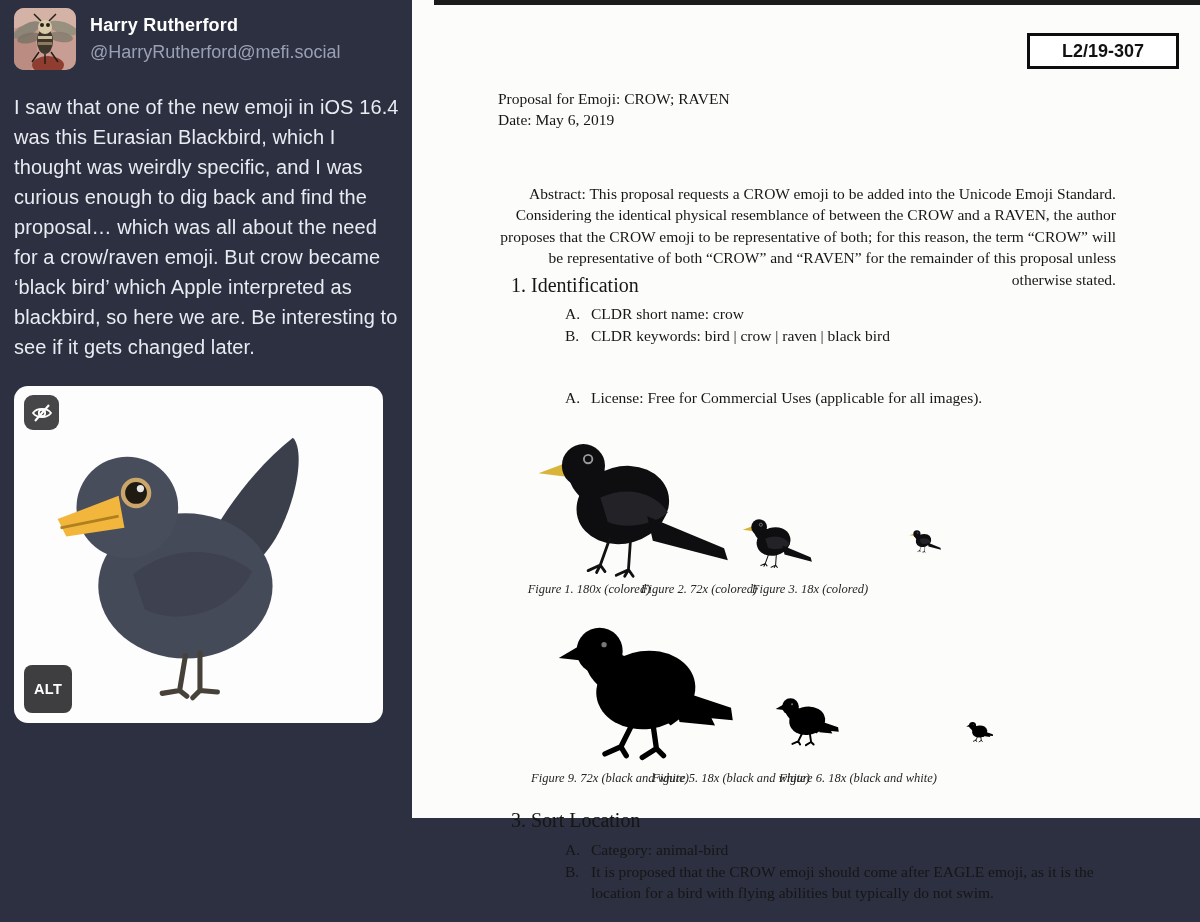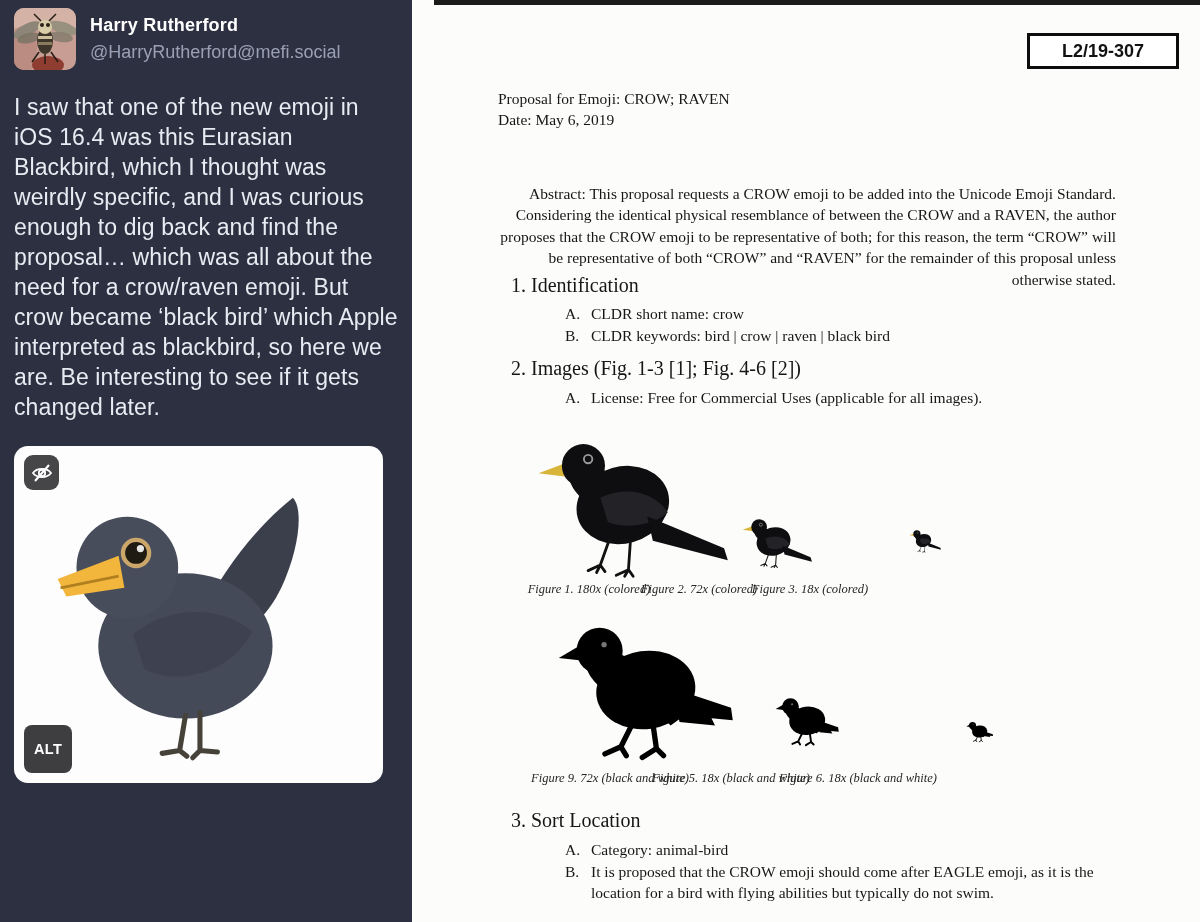--- a/index.html
+++ b/index.html
@@ -9,36 +9,36 @@
 
   
   .post-panel{width:412px;height:922px;background:#2c3040;box-sizing:border-box;
               padding:0 0 0 14px;position:relative;flex:none;}
   .post-header{position:relative;height:82px;}
   .avatar{position:absolute;left:0;top:8px;width:62px;height:62px;border-radius:10px;
           overflow:hidden;cursor:pointer;}
   .author-name{position:absolute;left:76px;top:15px;font-size:18px;font-weight:bold;
                color:#ffffff;letter-spacing:.2px;}
   .author-handle{position:absolute;left:76px;top:42px;font-size:18px;color:#9aa0b4;}
-  .post-body{width:386px;margin:10px 0 0 0;font-size:23px;line-height:30px;
+  .post-body{width:386px;margin:10px 0 0 0;font-size:20px;line-height:30px;
              color:#e8ebf2;letter-spacing:.1px;}
   .post-link{display:block;width:340px;margin-top:29px;font-size:20.5px;line-height:30px;
              color:#8b90e2;text-decoration:none;overflow-wrap:anywhere;cursor:pointer;}
   .media-card{position:relative;width:369px;height:337px;margin-top:24px;
               background:#fdfdfe;border-radius:14px;overflow:hidden;cursor:pointer;}
   .media-bird{position:absolute;left:32px;top:14px;}
   .hide-media-btn{position:absolute;left:10px;top:9px;width:35px;height:35px;border:none;
                   border-radius:9px;background:rgba(44,44,48,.88);display:flex;
                   align-items:center;justify-content:center;cursor:pointer;padding:0;}
   .alt-badge{position:absolute;left:10px;bottom:10px;background:rgba(28,28,32,.85);
              color:#fff;font-weight:bold;font-size:14.5px;letter-spacing:.4px;
              padding:16px 10px;border-radius:8px;cursor:pointer;}
 
   
-  .doc-panel{position:relative;width:788px;height:922px;background:#fcfcfb;flex:none;
+  .doc-panel{position:relative;width:788px;height:818px;background:#fcfcfb;flex:none;
              font-family:"Liberation Serif",serif;color:#161616;}
   .doc-topbar{position:absolute;left:22px;right:0;top:0;height:5px;background:#1b1b1b;}
   .doc-numbox{position:absolute;left:615px;top:33px;width:146px;height:30px;
               border:3px solid #0d0d0d;display:flex;align-items:center;justify-content:center;
               font-family:"Liberation Sans",sans-serif;font-weight:bold;font-size:18px;
               color:#111;background:#fff;}
   .doc-head{position:absolute;left:86px;top:88px;font-size:15.5px;line-height:21px;}
   .doc-abstract{position:absolute;left:86px;top:167px;width:618px;font-size:15.5px;
                 line-height:21.6px;text-align:right;}
   .sec-heading{position:absolute;font-size:20px;}
@@ -169,23 +169,20 @@
       <div class="sec-item">
         <span class="lbl">A.</span>
         <span class="txt">CLDR short name: crow</span>
       </div>
       <div class="sec-item">
         <span class="lbl">B.</span>
         <span class="txt">CLDR keywords: bird | crow | raven | black bird</span>
       </div>
     </div>
 
-    <div class="sec-heading" id="sec2-h">
-      <span>2.</span>&nbsp;<span>Images (Fig. 1-3 [1]; Fig. 4-6 [2])</span>
-    </div>
     <div class="sec-items" id="sec2-i">
       <div class="sec-item">
         <span class="lbl">A.</span>
         <span class="txt">License: Free for Commercial Uses (applicable for all images).</span>
       </div>
     </div>
 
     <svg class="figure" style="left:124px;top:430px" width="198" height="150" viewBox="0 0 210 160">
         <use href="#bird-colored"></use>
       </svg>

